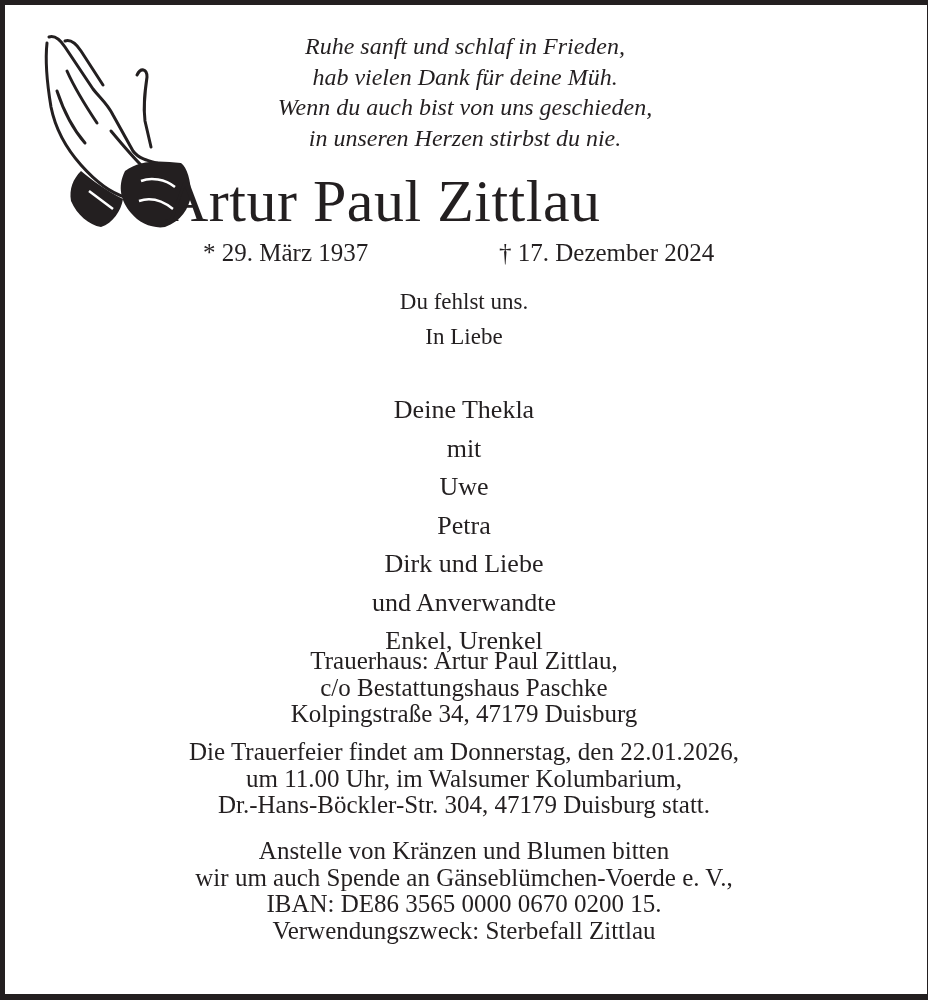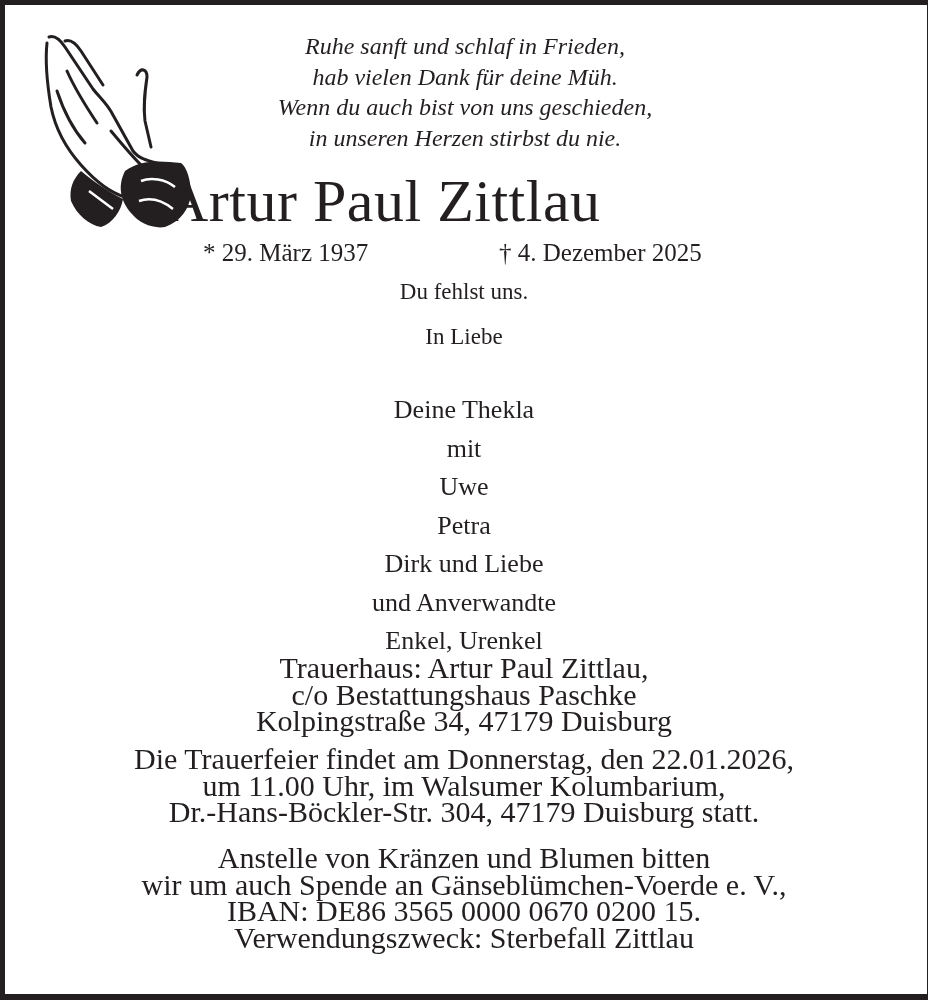--- a/index.html
+++ b/index.html
@@ -36,21 +36,21 @@
     .death {
       position: absolute; left: 494px; top: 232px;
       font-size: 25px; line-height: 32px; white-space: nowrap;
     }
     .centered {
       position: absolute; left: 0; width: 918px; text-align: center;
       white-space: nowrap;
     }
     .l-md { font-size: 23px; line-height: 30px; }
     .l-lg { font-size: 26px; line-height: 38.5px; margin-top: 28px; }
-    .block { font-size: 30px; line-height: 26.5px; margin-top: 7px; }
+    .block { font-size: 25px; line-height: 26.5px; }
     .bold { font-weight: bold; font-size: 19.5px; line-height: 26px; }
   </style>
 </head>
 <body>
 
 <div class="frame">
 
   <svg class="hands" viewBox="0 0 156 200">
     <g fill="none" stroke="#231f20" stroke-width="3" stroke-linejoin="round" stroke-linecap="round">
       <path d="M8 6 C14 4 20 10 24 16 L52 58 C58 66 66 72 72 84 L92 120 C98 128 108 130 116 132"></path>
@@ -68,23 +68,23 @@
 
   <div class="poem">
     <div>Ruhe sanft und schlaf in Frieden,</div>
     <div>hab vielen Dank für deine Müh.</div>
     <div>Wenn du auch bist von uns geschieden,</div>
     <div>in unseren Herzen stirbst du nie.</div>
   </div>
 
   <div class="name">Artur Paul Zittlau</div>
   <div class="birth">* 29. März 1937</div>
-  <div class="death">† 4. Dezember 2025</div>
+  <div class="death">† 17. Dezember 2024</div>
 
-  <div class="centered l-md" style="top:272px">Du fehlst uns.</div>
+  <div class="centered l-md" style="top:282px">Du fehlst uns.</div>
   <div class="centered l-md" style="top:317px">In Liebe</div>
 
   <div class="centered l-lg" style="top:358px">
     <div>Deine Thekla</div>
     <div>mit</div>
     <div>Uwe</div>
     <div>Petra</div>
     <div>Dirk und Liebe</div>
     <div>und Anverwandte</div>
     <div>Enkel, Urenkel</div>

